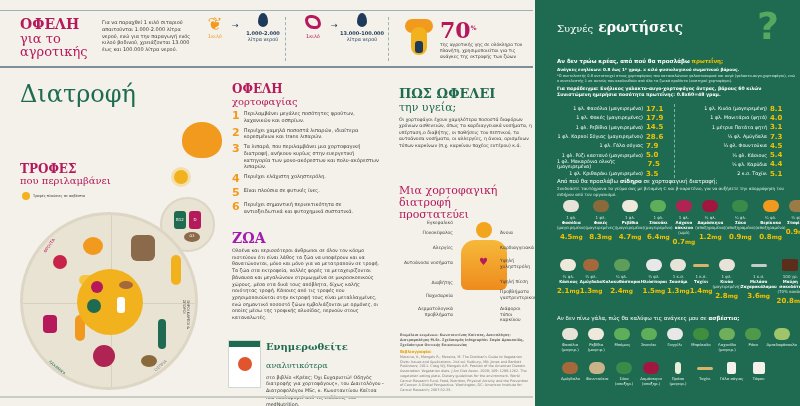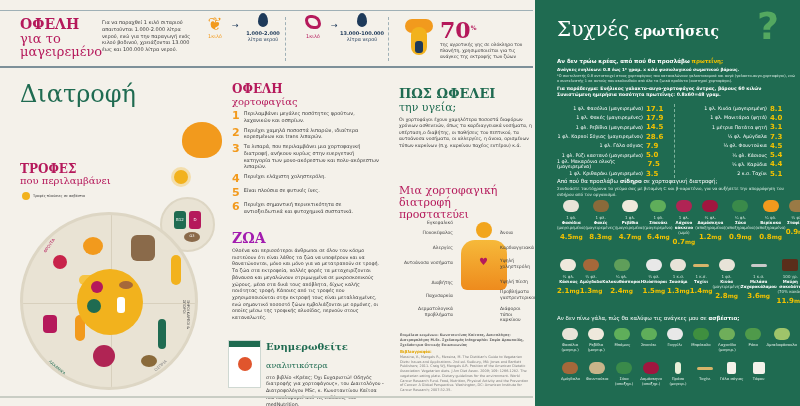--- a/index.html
+++ b/index.html
@@ -54,21 +54,21 @@
   .body .headc{position:absolute;left:21px;top:0;width:16px;height:16px;border-radius:50%;background:#f2a51d}
   .body .torso{position:absolute;left:6px;top:18px;width:46px;height:50px;background:linear-gradient(#f6b93a,#ee8b1d);border-radius:14px 14px 6px 6px}
   .body .heart{position:absolute;left:24px;top:34px;color:#b5195b;font-size:10px}
   .dlab{position:absolute;font-size:4.5px;line-height:1.25;color:#444}
   .dlab.l{text-align:right;width:60px}
   .refs{position:absolute;left:400px;top:333px;width:130px;font-size:3.4px;line-height:1.4;color:#777}
   .refs .h{color:#e2a400;font-weight:bold;font-size:4px;margin-top:2px}
   .botline{position:absolute;left:0;top:396px;width:533px;border-top:2px solid #c9cdc4}
   
   .faq-title{position:absolute;left:22px;top:18px;line-height:1.1}
-  .faq-title .l{font-size:20px}
+  .faq-title .l{font-size:10px}
   .faq-title .b{font-weight:bold;font-size:14px}
   .qmark{position:absolute;left:222px;top:4px;font-size:38px;font-weight:bold;color:#54a860}
   .q1{position:absolute;left:22px;top:58px;font-size:5.5px;font-weight:bold}
   .q1 .y{color:#f2c200}
   .small{position:absolute;left:22px;font-size:4.2px;line-height:1.35;color:#d8ece3;width:238px}
   .prot-table{position:absolute;left:22px;top:104px;width:235px;display:flex;gap:6px}
   .pcol{flex:1;font-size:4.8px}
   .prow{display:flex;justify-content:flex-end;align-items:center;height:9.3px;gap:3px}
   .prow .v{color:#f2c200;font-weight:bold;font-size:7px;width:22px;text-align:left}
   .pdiv{width:1px;border-left:1px dashed #7fb39d}
@@ -85,21 +85,21 @@
 </style>
 </head>
 <body>
 
 <div class="left">
 
   <div class="topband">
     <div class="env-title serif">
       <div class="b">ΟΦΕΛΗ</div>
       <div class="l">για το</div>
-      <div class="l">μαγειρεμένο</div>
+      <div class="l">αγροτικής</div>
     </div>
     <div class="env-text">Για να παραχθεί 1 κιλό σιταριού απαιτούνται 1.000-2.000 λίτρα νερού, ενώ για την παραγωγή ενός κιλού βοδινού, χρειάζονται 13.000 έως και 100.000 λίτρα νερού.</div>
 
     <div class="crop" style="left:200px;top:4px;width:30px">
       <div style="font-size:18px;color:#f29a1d;line-height:1">❦</div>
       <div style="color:#f29a1d">1κιλό</div>
     </div>
     <div class="crop" style="left:232px;top:10px;color:#1e3a5a;font-size:8px">→</div>
     <div class="crop" style="left:238px;top:2px;width:50px">
       <div style="width:10px;height:14px;margin:0 auto;background:#1e3a5a;border-radius:50% 50% 50% 50% / 60% 60% 40% 40%"></div>
@@ -358,21 +358,21 @@
 
   <div class="grid" style="top:259px">
     <div class="gi"><div class="ic" style="background:#efe9dc"></div><div class="sub">¼ φλ.</div><b>Κάσιους</b><div class="v"><span>2.1</span><small>mg</small></div></div>
     <div class="gi"><div class="ic" style="background:#a5683a"></div><div class="sub">¼ φλ.</div><b>Αμύγδαλα</b><div class="v"><span>1.3</span><small>mg</small></div></div>
     <div class="gi"><div class="ic" style="background:#5f9e5a"></div><div class="sub">¼ φλ.</div><b>Κολοκυθόσποροι</b><div class="v"><span>2.4</span><small>mg</small></div></div>
     <div class="gi"><div class="ic" style="background:#e8e8e8"></div><div class="sub">¼ φλ.</div><b>Ηλιόσποροι</b><div class="v"><span>1.5</span><small>mg</small></div></div>
     <div class="gi"><div class="ic" style="background:#e8e3d8"></div><div class="sub">1 κ.σ.</div><b>Σουσάμι</b><div class="v"><span>1.3</span><small>mg</small></div></div>
     <div class="gi"><div class="ic" style="background:#d7b46a;height:3px;margin-top:5px;margin-bottom:7px"></div><div class="sub">1 κ.σ.</div><b>Ταχίνι</b><div class="v"><span>1.4</span><small>mg</small></div></div>
     <div class="gi"><div class="ic" style="background:#e8e3d8"></div><div class="sub">1 φλ.</div><b>Κινόα</b><div class="sub">(μαγειρεμένη)</div><div class="v"><span>2.8</span><small>mg</small></div></div>
     <div class="gi"><div class="ic" style="background:#c9c9c9;height:3px;margin-top:5px;margin-bottom:7px"></div><div class="sub">1 κ.σ.</div><b>Μελάσα Ζαχαροκάλαμου</b><div class="v"><span>3.6</span><small>mg</small></div></div>
-    <div class="gi"><div class="ic" style="background:#5a2e1a;border-radius:2px"></div><div class="sub">100 γρ.</div><b>Μαύρη σοκολάτα</b><div class="sub">(70% κακάο)</div><div class="v"><span>11.9</span><small>mg</small></div></div>
+    <div class="gi"><div class="ic" style="background:#5a2e1a;border-radius:2px"></div><div class="sub">100 γρ.</div><b>Μαύρη σοκολάτα</b><div class="sub">(70% κακάο)</div><div class="v"><span>20.8</span><small>mg</small></div></div>
   </div>
 
   <div class="calq"><span>Αν δεν πίνω γάλα, πώς θα καλύψω τις ανάγκες μου σε</span> <b>ασβέστιο;</b></div>
   <div class="cal" style="top:328px">
     <div class="ci"><div class="ic" style="background:#e8e3d8"></div><span>Φασόλια (μαγειρ.)</span></div>
     <div class="ci"><div class="ic" style="background:#efe9dc"></div><span>Ρεβίθια (μαγειρ.)</span></div>
     <div class="ci"><div class="ic" style="background:#5fae5a"></div><span>Μπάμιες</span></div>
     <div class="ci"><div class="ic" style="background:#5fae5a"></div><span>Σπανάκι</span></div>
     <div class="ci"><div class="ic" style="background:#e8e8e8"></div><span>Γογγύλι</span></div>
     <div class="ci"><div class="ic" style="background:#3f8f3f"></div><span>Μπρόκολο</span></div>

